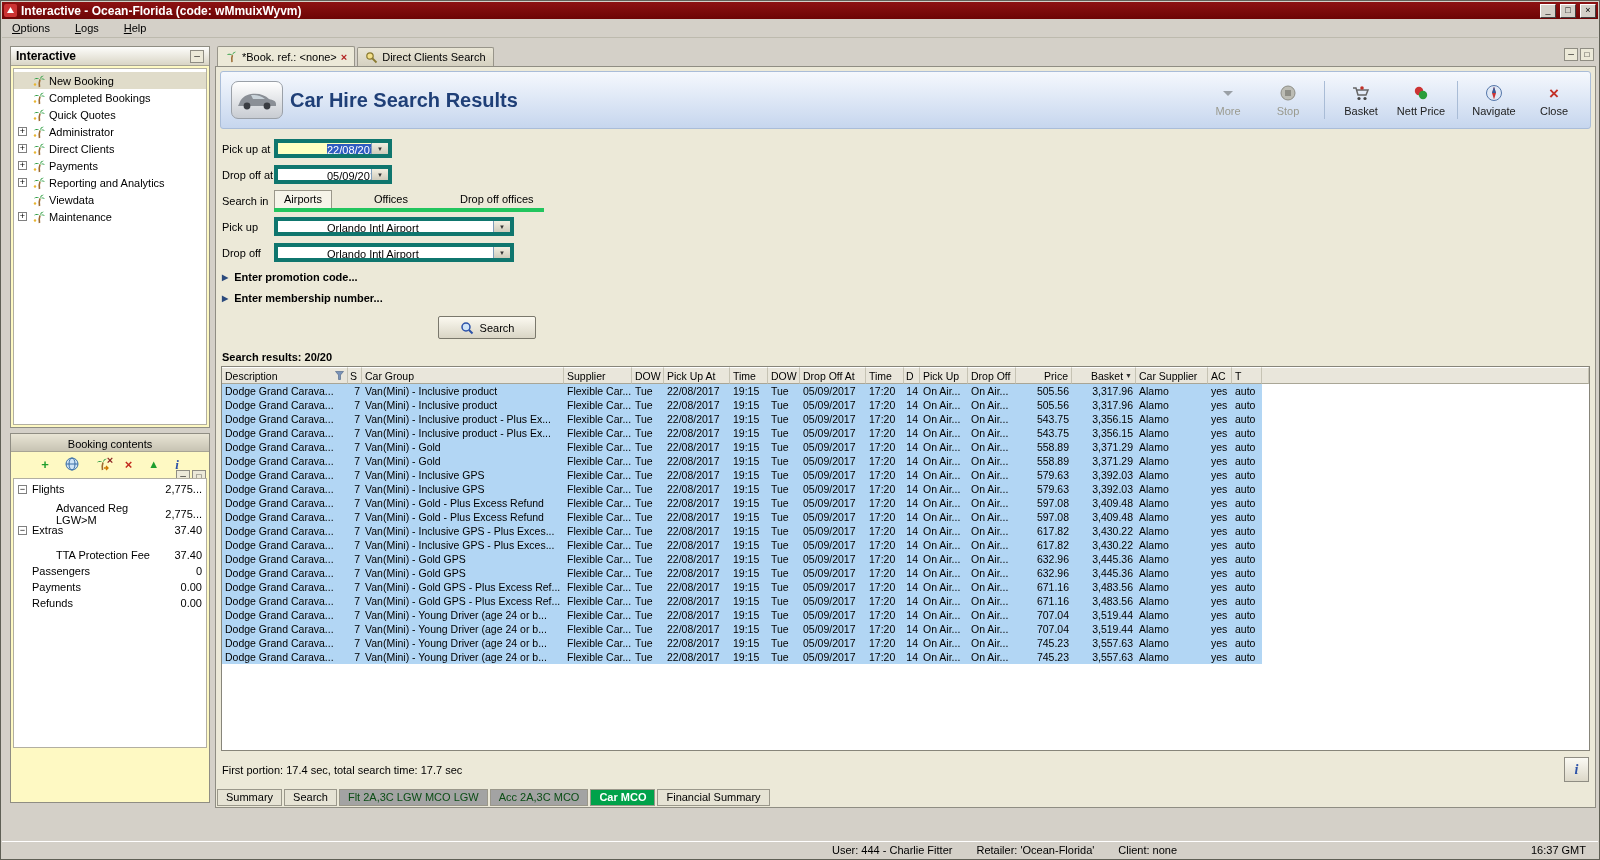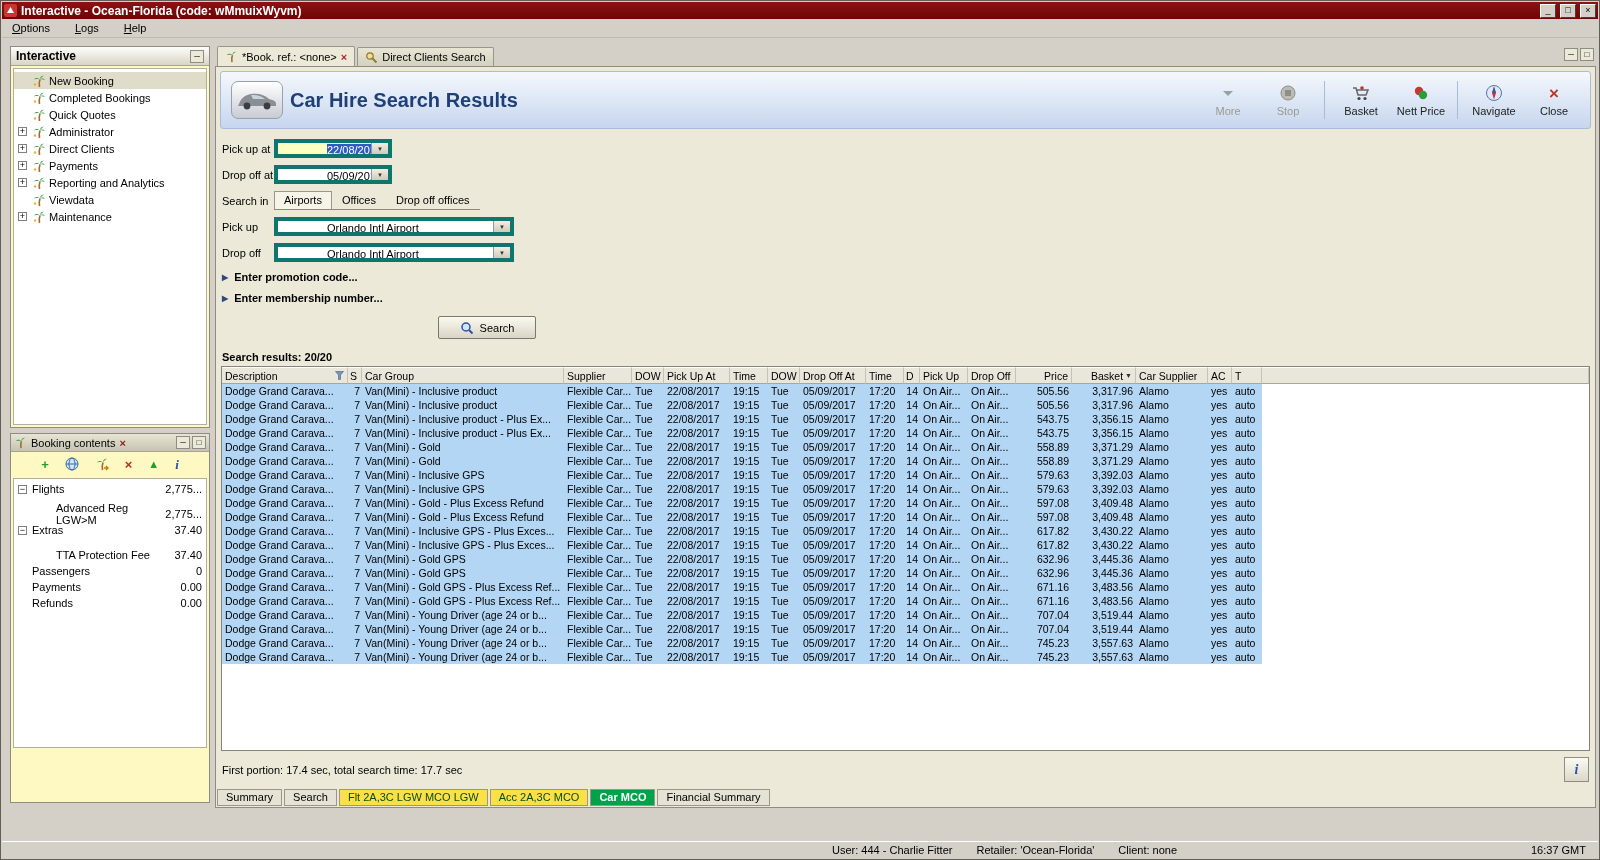--- a/index.html
+++ b/index.html
@@ -44,21 +44,21 @@
   .nav-row.selected { background:#E0DCCA; }
   .tree-slot { width:11px; flex:0 0 11px; display:flex; align-items:center; }
   .tree-box { width:9px; height:9px; border:1px solid #808080; background:#fff;
     font-size:9px; line-height:7px; text-align:center; }
   .nav-icon { width:14px; height:14px; flex:0 0 14px; }
   .nav-label { white-space:nowrap; overflow:hidden; }
 
   
   .booking { left:8px; top:395px; width:200px; height:370px; }
   .bk-titlebar { height:18px; background:linear-gradient(#E9E5D5,#C7C3B3);
-    border-bottom:1px solid #a7a495; display:flex; align-items:center; gap:4px; padding:0 3px; }
+    border-bottom:1px solid #a7a495; display:flex; align-items:center; gap:4px; padding:0 3px;flex-direction:column; }
   .bk-close { color:#8a2222; font-weight:bold; font-size:11px; }
   .bk-winbtns { margin-left:auto; display:flex; gap:2px; }
   .bk-toolbar { height:24px; display:flex; align-items:center; justify-content:center; gap:16px; }
   .tb-glyph { font-weight:bold; font-size:13px; line-height:13px; }
   .g-add { color:#1f9e2e; }
   .g-del { color:#c22a1e; }
   .g-up  { color:#1f9e2e; font-size:11px; }
   .g-info{ color:#2b51a8; font-family:"Liberation Serif",serif; font-style:italic; }
   .bk-tree { position:absolute; top:44px; left:2px; right:2px; bottom:54px;
     background:#fff; border:1px solid #b2afa2; padding-top:2px; overflow:hidden; }
@@ -102,21 +102,21 @@
   .form-row { display:flex; align-items:center; margin-bottom:7px; height:19px; }
   .form-label { width:52px; flex:0 0 52px; }
   .field { display:flex; align-items:stretch; border:4px solid #0f766e; background:#fff; height:19px;padding-left:46px; }
   .date-field { width:118px; }
   .date-field.hl { background:#FFFFC2; }
   .field .text { flex:1; padding:1px 3px; white-space:nowrap; overflow:hidden; }
   .sel-text { background:#2F5BC0; color:#fff; }
   .combo { width:240px; }
   .drop-btn { width:17px; flex:0 0 17px; background:linear-gradient(#F2EFE2,#CFCBBB);
     border-left:1px solid #7F9DB9; font-size:6px; display:flex; align-items:center; justify-content:center; color:#333; }
-  .searchin-tabs { display:flex; border-bottom:1px solid #22c55e; }
+  .searchin-tabs { display:flex; border-bottom:4px solid #22c55e;gap:32px; }
   .si-tab { padding:2px 9px 3px; border:1px solid transparent; border-bottom:none; }
   .si-tab.active { background:#F6F4E9; border-color:#9a978a; }
   .expand-row { display:flex; align-items:center; gap:6px; margin:9px 0; font-weight:bold; }
   .tri { color:#2b4a7d; font-size:8px; }
   .search-btn { margin:12px 0 0 216px; width:98px; height:23px;
     background:linear-gradient(#FBF9F0,#D9D5C5); border:1px solid #7a786c; border-radius:2px;
     display:flex; align-items:center; justify-content:center; gap:6px; }
 
   
   .results-label { position:absolute; top:284px; left:6px; font-weight:bold; }
@@ -142,21 +142,21 @@
 
   
   .status-line { position:absolute; bottom:24px; left:6px; right:6px; height:26px;
     display:flex; align-items:center; }
   .info-btn { position:absolute; right:0; top:0; width:25px; height:25px;
     border:1px solid #8f8d83; background:linear-gradient(#FBFAF4,#DCD8C8);
     color:#2b51a8; font-weight:bold; font-style:italic; font-size:14px;
     font-family:"Liberation Serif",serif; display:flex; align-items:center; justify-content:center; }
   .bottom-tabs { position:absolute; bottom:1px; left:1px; display:flex; gap:2px; }
   .b-tab { border:1px solid #9a978a; background:#E6E3D4; padding:1px 8px 2px; white-space:nowrap; }
-  .b-tab.green { background:#fde047; color:#0a4d14; }
+  .b-tab.green { background:#a3a3a3; color:#0a4d14; }
   .b-tab.green-active { background:#00A24A; color:#fff; font-weight:bold; }
 
   
   .statusbar { position:absolute; left:1px; right:1px; bottom:1px; height:17px;
     background:#D4D0C8; border-top:1px solid #fff; }
   .sb-text { position:absolute; left:830px; top:2px; display:flex; gap:24px; white-space:nowrap; }
   .sb-time { position:absolute; right:12px; top:2px; }
 </style>
 </head>
 <body>

